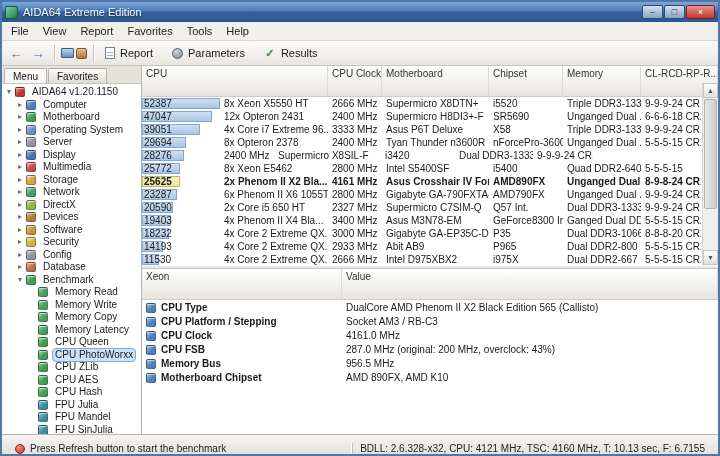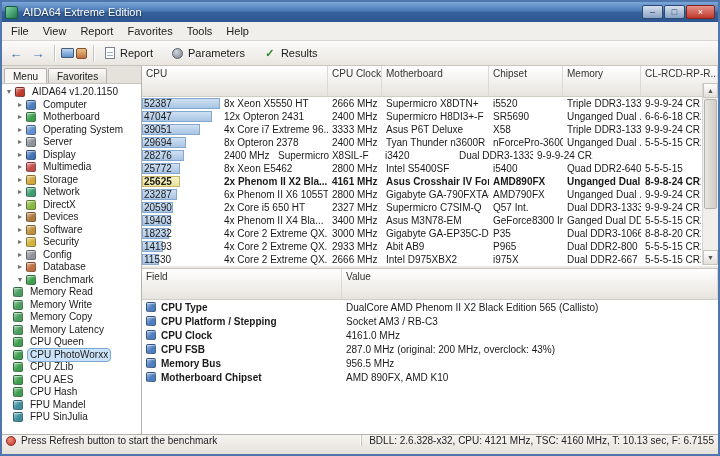--- a/index.html
+++ b/index.html
@@ -35,21 +35,21 @@
   
   .content{flex:1;display:flex;min-height:0}
 
   
   .sidebar{width:140px;flex:0 0 140px;border-right:1px solid #b5b2ac;background:#f4f2ef;display:flex;flex-direction:column;min-height:0}
   .side-tabs{height:18px;flex:0 0 18px;display:flex;align-items:flex-end;background:#e5e2dc;border-bottom:1px solid #c8c4be;padding-left:2px;gap:1px}
   .side-tab{padding:2px 8px 1px;font-size:10px;border:1px solid #b5b2ac;border-bottom:none;border-radius:2px 2px 0 0;background:linear-gradient(#fbfaf8,#e0ddd7);white-space:nowrap}
   .side-tab.active{background:#f8f7f5}
   .tree{flex:1;background:#fff;overflow:hidden;padding-top:2px}
   .tree-item{display:flex;align-items:center;height:12.5px;white-space:nowrap;cursor:default}
-  .lvl0{padding-left:2px}.lvl1{padding-left:13px}.lvl2{}
+  .lvl0{padding-left:2px}.lvl1{padding-left:13px}.lvl2{padding-left:25px}
   .arrow{width:10px;flex:0 0 10px;font-size:8px;color:#6f6f6f;text-align:center;line-height:10px}
   .ticon{width:10px;height:10px;border-radius:2px;margin:0 4px 0 1px;flex:0 0 10px;border:1px solid rgba(0,0,0,.35);box-shadow:inset 0 1px 0 rgba(255,255,255,.45)}
   .tlabel{font-size:10px;line-height:12px;overflow:hidden;padding:0 2px;border:1px solid transparent}
   .tree-item.sel .tlabel{background:#cbe3f9;border:1px solid #7ca8d4;border-radius:4px}
 
   
   .main{flex:1;display:flex;flex-direction:column;min-width:0;background:#ece9e4}
   .bench{position:relative;height:199px;flex:0 0 199px;background:#fff;overflow:hidden}
   .bh{display:flex;height:31px;background:linear-gradient(#ffffff,#e7e4df);border-bottom:1px solid #d0ccc6}
   .bh-cell{border-right:1px solid #dcd8d2;padding:2px 0 0 4px;font-size:10px;color:#333;white-space:nowrap;overflow:hidden}
@@ -63,28 +63,28 @@
   .stext{position:relative;padding-left:2px;font-size:10px}
   .hl .bcell{font-weight:bold}
   .vscroll{position:absolute;right:0;top:17px;bottom:0;width:16px;background:#f0efec;border-left:1px solid #d8d5d0;display:flex;flex-direction:column}
   .sbtn{height:15px;flex:0 0 15px;background:linear-gradient(#fdfdfd,#e3e0db);border:1px solid #c8c4be;font-size:7px;color:#555;text-align:center;line-height:13px}
   .sthumb{margin:1px;height:110px;background:linear-gradient(90deg,#e8e6e2,#cfccc6);border:1px solid #b5b2ac;border-radius:2px}
 
   .splitter{height:4px;flex:0 0 4px;background:#ece9e4;border-top:1px solid #fff;border-bottom:1px solid #c8c4be}
 
   .detail{flex:1;background:#fff;display:flex;flex-direction:column;overflow:hidden;min-height:0}
   .drow{display:flex;height:14px;align-items:center;font-size:10px}
-  .dfield{width:200px;flex:0 0 200px;display:flex;align-items:center;padding-left:4px;font-weight:bold;white-space:nowrap;overflow:hidden}
+  .dfield{width:200px;flex:0 0 200px;display:flex;align-items:flex-end;padding-left:4px;font-weight:bold;white-space:nowrap;overflow:hidden}
   .dvalue{flex:1;white-space:nowrap;overflow:hidden;padding-left:4px}
   .dicon{width:10px;height:10px;border-radius:2px;border:1px solid rgba(0,0,0,.35);margin-right:5px;flex:0 0 10px;box-shadow:inset 0 1px 0 rgba(255,255,255,.45)}
   .dh .h-field{width:200px;flex:0 0 200px}
   .dh .h-value{flex:1}
 
   
-  .statusbar{height:20px;flex:0 0 20px;background:linear-gradient(#f6f4f1,#e5e2dc);border-top:1px solid #b5b2ac;display:flex;align-items:flex-start;padding:0 4px;font-size:10px;color:#222}
+  .statusbar{height:20px;flex:0 0 20px;background:linear-gradient(#f6f4f1,#e5e2dc);border-top:1px solid #b5b2ac;display:flex;align-items:flex-end;padding:0 13px;font-size:10px;color:#222}
   .status-left{flex:1;display:flex;align-items:center;gap:5px;overflow:hidden;white-space:nowrap}
   .hint-icon{width:10px;height:10px;border-radius:50%;background:radial-gradient(circle at 35% 30%,#f08a7e,#c0392b);border:1px solid #8e2a1e;flex:0 0 10px}
   .status-right{border-left:1px solid #c4c0ba;box-shadow:-1px 0 0 #fff;padding-left:7px;white-space:nowrap}
 </style>
 </head>
 <body>
 
 <div class="window">
 
   <div class="titlebar">
@@ -260,20 +260,25 @@
             <span class="tlabel">CPU AES</span>
           </div>
           <div class="tree-item lvl2">
             <span class="arrow"></span>
             <span class="ticon" style="background: linear-gradient(135deg, rgba(255, 255, 255, 0.55), rgba(255, 255, 255, 0) 55%), rgb(63, 158, 79);"></span>
             <span class="tlabel">CPU Hash</span>
           </div>
           <div class="tree-item lvl2">
             <span class="arrow"></span>
             <span class="ticon" style="background: linear-gradient(135deg, rgba(255, 255, 255, 0.55), rgba(255, 255, 255, 0) 55%), rgb(63, 143, 158);"></span>
+            <span class="tlabel">FPU Julia</span>
+          </div>
+          <div class="tree-item lvl2">
+            <span class="arrow"></span>
+            <span class="ticon" style="background: linear-gradient(135deg, rgba(255, 255, 255, 0.55), rgba(255, 255, 255, 0) 55%), rgb(63, 143, 158);"></span>
             <span class="tlabel">FPU Mandel</span>
           </div>
           <div class="tree-item lvl2">
             <span class="arrow"></span>
             <span class="ticon" style="background: linear-gradient(135deg, rgba(255, 255, 255, 0.55), rgba(255, 255, 255, 0) 55%), rgb(63, 143, 158);"></span>
             <span class="tlabel">FPU SinJulia</span>
           </div>
         </div>
     </div>
 
@@ -420,21 +425,21 @@
           <div class="sthumb"></div>
           <div style="flex:1"></div>
           <div class="sbtn">▼</div>
         </div>
       </div>
 
       <div class="splitter"></div>
 
       <div class="detail">
         <div class="bh dh">
-          <div class="bh-cell h-field">Field</div>
+          <div class="bh-cell h-field">Xeon</div>
           <div class="bh-cell h-value">Value</div>
         </div>
         <div id="detailrows">
             <div class="drow">
               <div class="dfield">
                 <span class="dicon" style="background: linear-gradient(135deg, rgba(255, 255, 255, 0.55), rgba(255, 255, 255, 0) 55%), rgb(77, 126, 191);"></span>
                 <span>CPU Type</span>
               </div>
               <div class="dvalue">DualCore AMD Phenom II X2 Black Edition 565 (Callisto)</div>
             </div>

